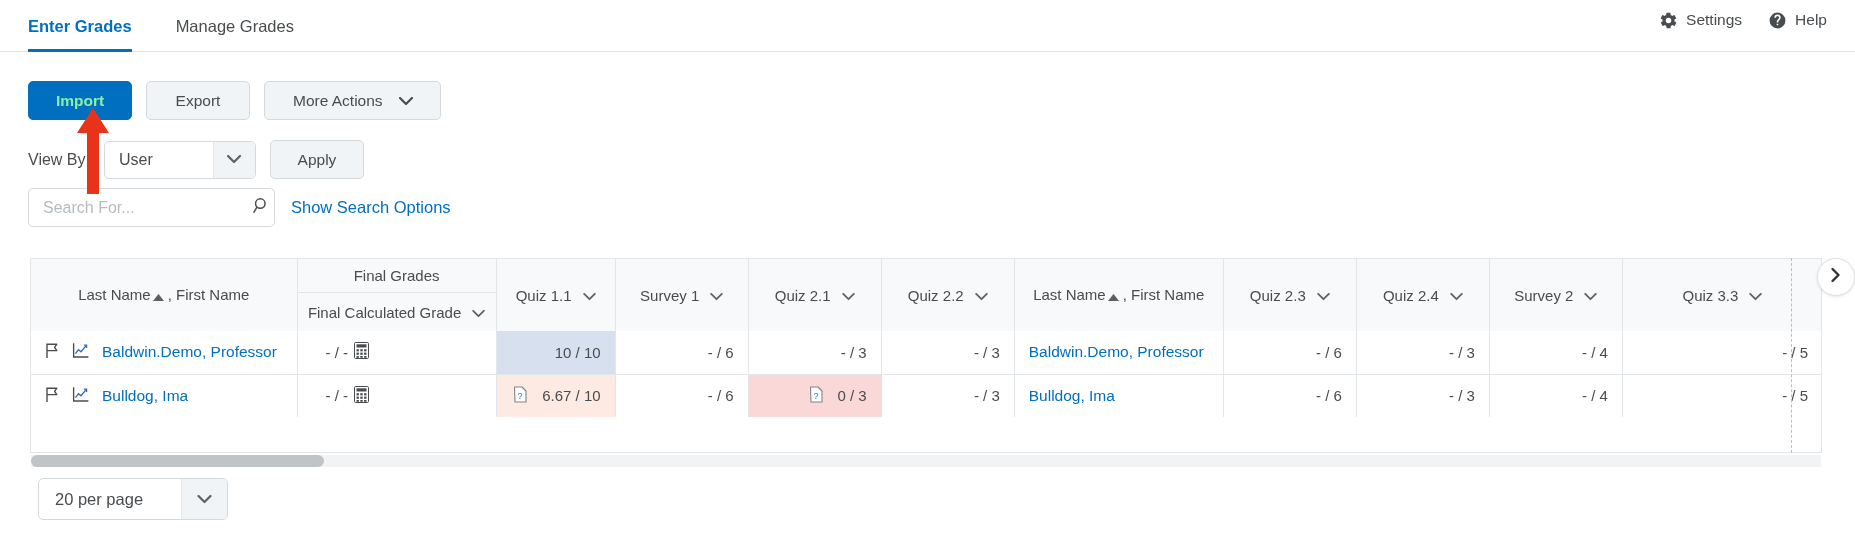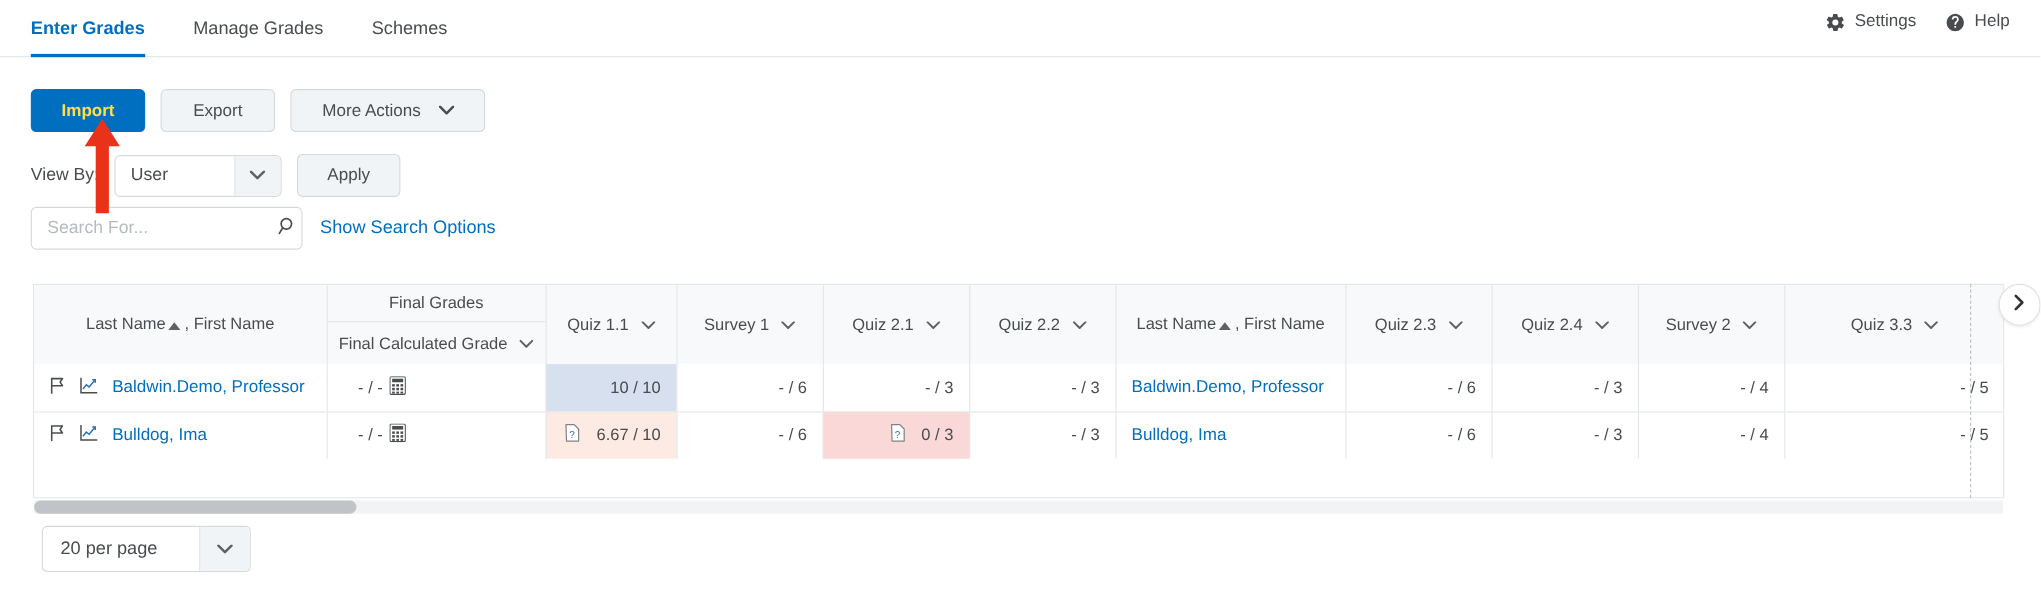--- a/index.html
+++ b/index.html
@@ -36,21 +36,21 @@
   .nav-right-item { display:flex; align-items:center; gap: 8px; font-size: 15.5px; color:#494c4e; cursor:pointer; }
   .nav-right-item svg { display:block; }
 
   
   .btn {
     display: inline-flex; align-items: center; justify-content: center;
     height: 39px; border-radius: 5px; font-size: 15.5px;
     border: 1px solid #d6d9db; background: #f1f4f6; color: #494c4e;
     cursor: pointer; white-space: nowrap; padding: 0 22px;
   }
-  .btn.primary { background: #006fbf; border-color:#006fbf; color:#fde047; font-weight:bold; }
+  .btn.primary { background: #006fbf; border-color:#006fbf; color:#86efac; font-weight:bold; }
   .btn .chev { margin-left: 16px; display:block; }
 
   .row-actions { position:absolute; left: 28px; top: 81px; display:flex; gap: 14px; align-items:center; }
   #btn-import { width: 104px; }
   #btn-export { width: 104px; }
   #btn-more   { width: 177px; justify-content: flex-start; padding-left: 28px; }
 
   
   .viewby-row { position:absolute; left: 28px; top: 140px; display:flex; align-items:center; gap: 14px; }
   .viewby-label { font-size: 16px; color: #494c4e; }
@@ -156,23 +156,20 @@
 
 <div id="root">
 
   <div class="topnav">
     <div class="nav-tabs">
       <div class="nav-tab active">
           <span>Enter Grades</span>
         </div>
       <div class="nav-tab">
           <span>Manage Grades</span>
-        </div>
-      <div class="nav-tab">
-          <span>Schemes</span>
         </div>
     </div>
     <div class="nav-right">
       <div class="nav-right-item">
         <span>
           <svg width="19" height="19" viewBox="0 0 24 24" fill="#494c4e">
               <path d="M19.4 13a7.6 7.6 0 000-2l2.1-1.6a.5.5 0 00.1-.6l-2-3.4a.5.5 0 00-.6-.2l-2.5 1a7.3 7.3 0 00-1.7-1l-.4-2.6a.5.5 0 00-.5-.4h-4a.5.5 0 00-.5.4l-.4 2.6a7.3 7.3 0 00-1.7 1l-2.5-1a.5.5 0 00-.6.2l-2 3.4a.5.5 0 00.1.6L4.6 11a7.6 7.6 0 000 2l-2.1 1.6a.5.5 0 00-.1.6l2 3.4c.1.2.4.3.6.2l2.5-1c.5.4 1.1.8 1.7 1l.4 2.6c0 .3.2.4.5.4h4c.3 0 .5-.1.5-.4l.4-2.6c.6-.2 1.2-.6 1.7-1l2.5 1c.2.1.5 0 .6-.2l2-3.4a.5.5 0 00-.1-.6L19.4 13zM12 15.5A3.5 3.5 0 1112 8.5a3.5 3.5 0 010 7z"></path>
             </svg>
         </span>
         <span>Settings</span>

